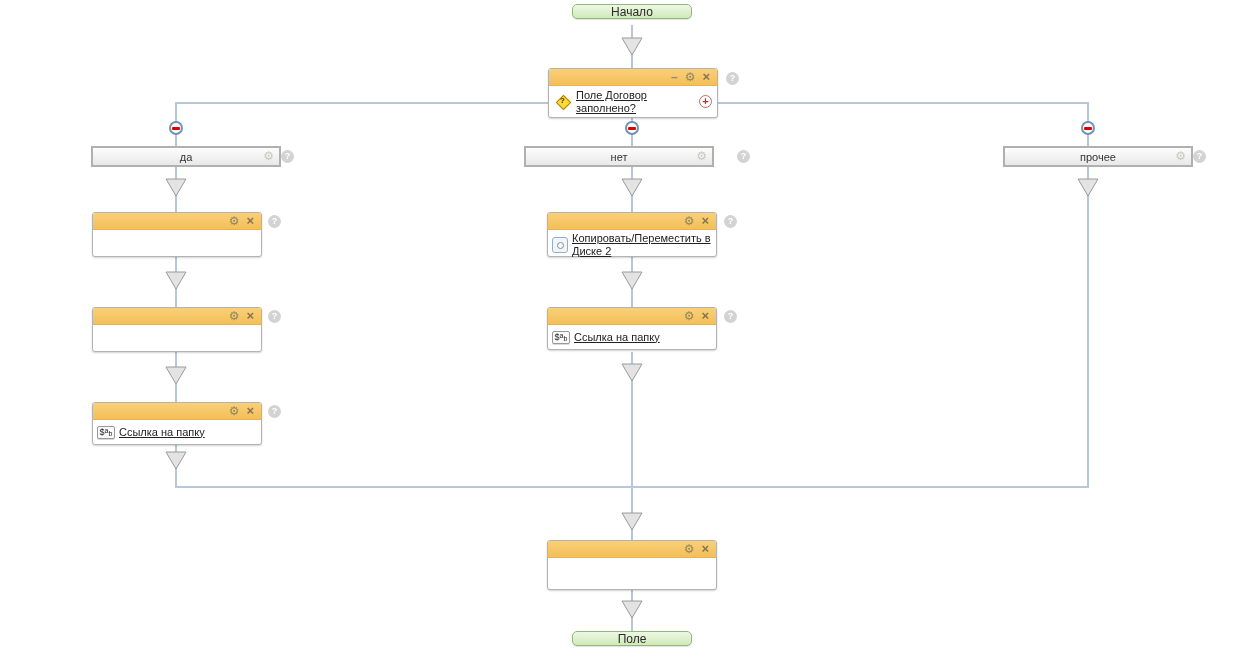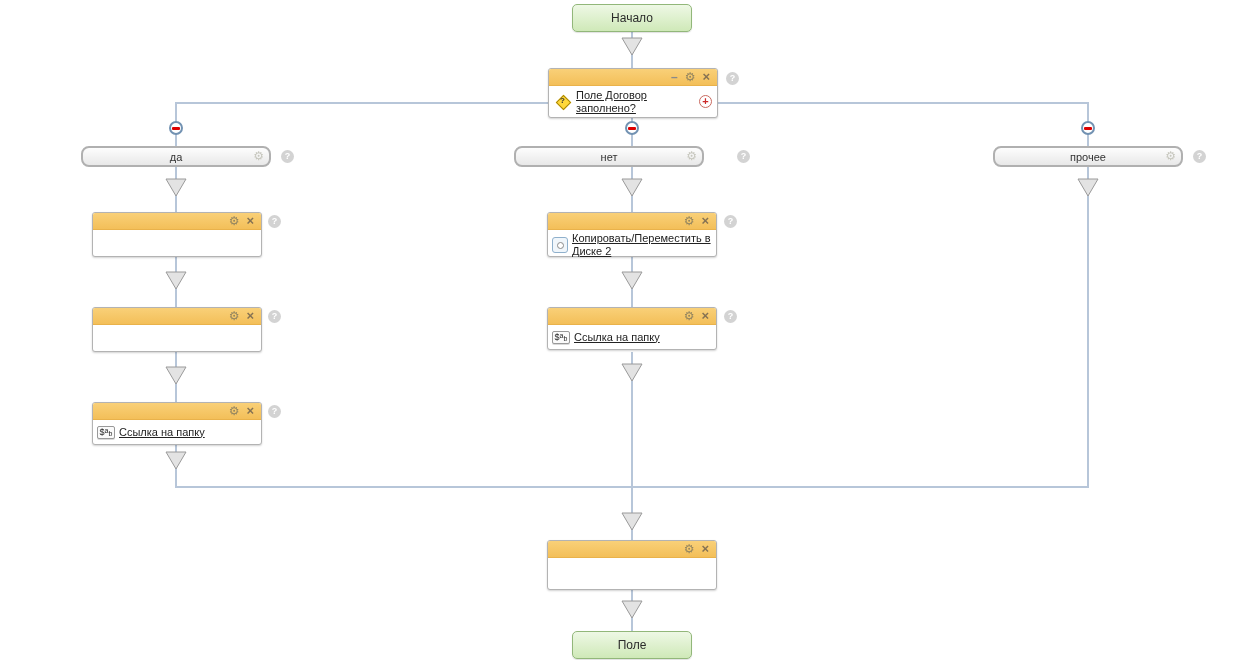--- a/index.html
+++ b/index.html
@@ -20,26 +20,26 @@
          border-radius:2px 2px 0 0;display:flex;justify-content:flex-end;align-items:center;gap:7px;padding:0 7px;}
   .hicon{font-size:12px;line-height:14px;cursor:pointer;}
   .hicon.gear{color:#93855f;}
   .hicon.close{color:#857253;font-weight:bold;font-size:13px;}
   .hicon.min{color:#8a8a8a;font-weight:bold;}
   .block-body{flex:1;display:flex;align-items:center;gap:4px;padding:2px 4px;position:relative;}
   .block-title{font-size:11px;line-height:13px;color:#222;text-decoration:underline;}
 
   
   .bar{position:absolute;width:190px;height:21px;box-sizing:border-box;background:linear-gradient(#fdfdfd,#e8e8e8);
-       border:2px solid #b0b0b0;border-radius:8px;display:flex;align-items:center;justify-content:center;}
+       border:2px solid #b0b0b0;border-radius:0;display:flex;align-items:center;justify-content:center;margin-left:10px;}
   .bar-label{font-size:11px;color:#333;}
   .bar-gear{position:absolute;right:5px;top:1px;font-size:12px;color:#c7c7be;cursor:pointer;}
 
   
-  .terminal{position:absolute;width:120px;height:28px;box-sizing:border-box;background:linear-gradient(#eef8e5,#cfe9b8);
+  .terminal{position:absolute;width:120px;height:15px;box-sizing:border-box;background:linear-gradient(#eef8e5,#cfe9b8);
        border:1px solid #92b77a;border-radius:5px;display:flex;align-items:center;justify-content:center;
        font-size:12px;color:#2b2b2b;box-shadow:0 1px 1px rgba(0,0,0,.12);}
 
   
   .help{position:absolute;width:13px;height:13px;border-radius:50%;background:#d3d3d3;color:#fff;
         font-size:9px;font-weight:bold;text-align:center;line-height:13px;cursor:pointer;}
   .minus{position:absolute;width:14px;height:14px;box-sizing:border-box;border-radius:50%;background:#fff;
         border:2px solid #7292b2;display:flex;align-items:center;justify-content:center;cursor:pointer;z-index:3;}
   .minus-bar{width:8px;height:3px;background:#dd0000;border-radius:1px;}
   .plus{position:absolute;right:5px;top:9px;width:13px;height:13px;box-sizing:border-box;border-radius:50%;

